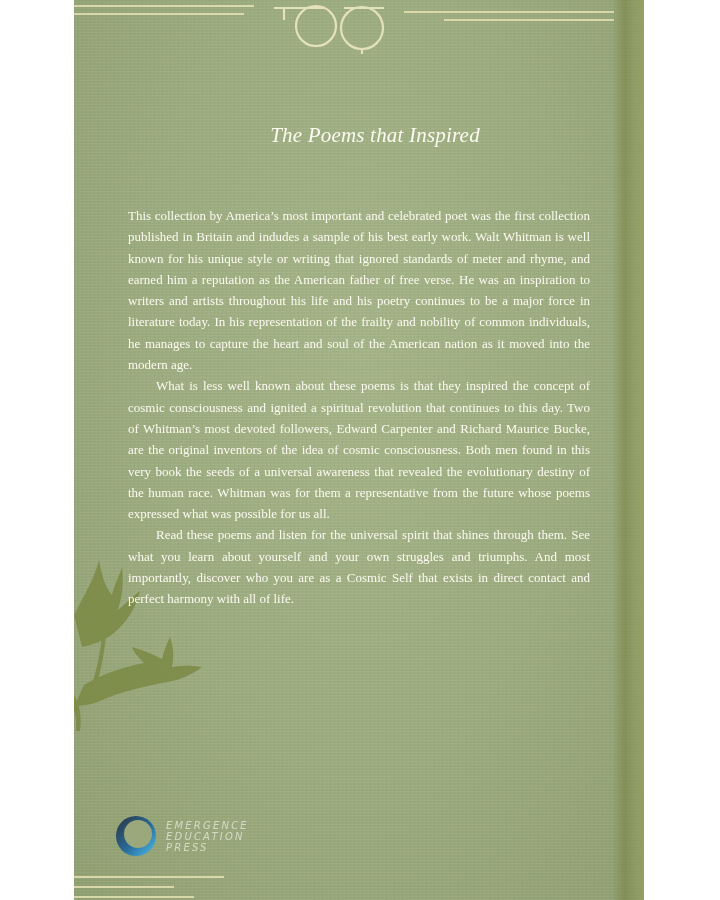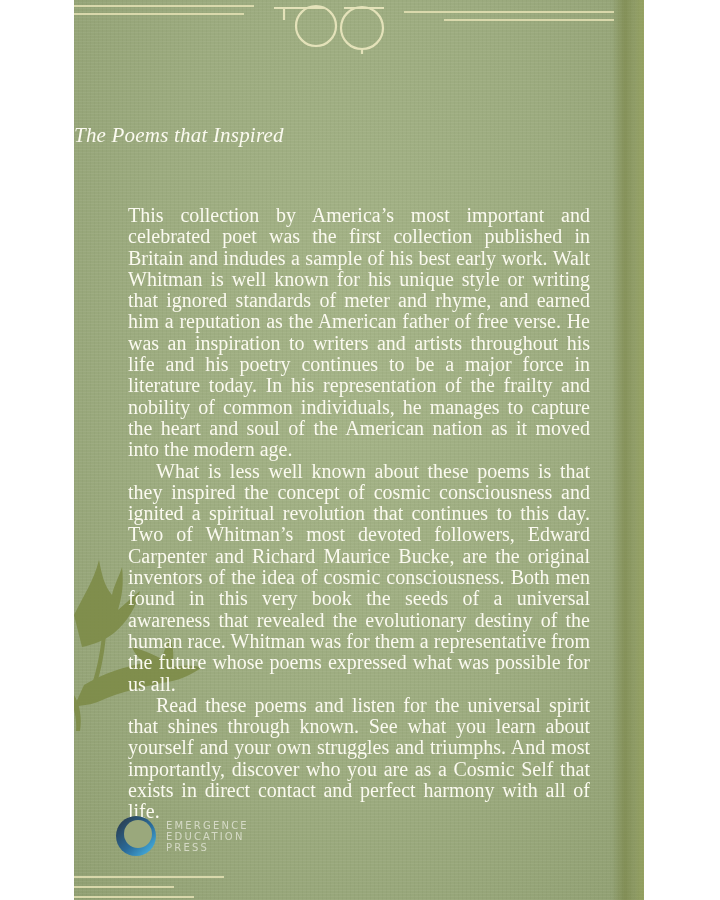--- a/index.html
+++ b/index.html
@@ -17,34 +17,34 @@
     }
     .spine-shade {
       position: absolute; right: 0; top: 0; width: 32px; height: 100%;
       background: linear-gradient(90deg, rgba(110,120,60,0) 0%, rgba(110,120,50,0.45) 40%, rgba(130,140,70,0.35) 70%, rgba(150,160,80,0.55) 100%);
     }
     .top-rules { position: absolute; left: 0; top: 3px; width: 100%; }
     .rule { position: absolute; height: 2px; background: #e4e0b4; opacity: 0.85; }
     .ornament { position: absolute; left: 190px; top: 0; }
     .leaf { position: absolute; left: 0; top: 555px; }
     .title {
-      position: absolute; left: 0; top: 122px; width: 570px; 
+      position: absolute; left: 16px; top: 122px; width: 570px; text-align: center;
       color: #fbfaf0; font-style: italic; font-size: 21px; line-height: 26px;
       font-family: "Liberation Serif", "DejaVu Serif", serif;
       letter-spacing: 0.2px;
     }
     .title span { display: block; }
     .body-text {
       position: absolute; left: 54px; top: 205px; width: 462px;
-      color: #fbfaf0; font-size: 20px; line-height: 21.3px; text-align: justify;
+      color: #fbfaf0; font-size: 13px; line-height: 21.3px; text-align: justify;
       font-family: "Liberation Serif", "DejaVu Serif", serif;
     }
     .body-text p { margin: 0; }
     .body-text p.indent { text-indent: 28px; }
-    .logo { position: absolute; left: 40px; top: 814px; display: flex; align-items: center; }
+    .logo { position: absolute; left: 40px; top: 814px; display: flex; align-items: center; font-style: italic; }
     .logo-text {
       margin-left: 8px; color: #dfe2d2; font-family: "DejaVu Sans", sans-serif;
       font-size: 10px; line-height: 11px; letter-spacing: 2.2px; opacity: 0.85;
     }
     .logo-text span { display: block; }
     .bottom-rules { position: absolute; left: 0; bottom: 0; width: 100%; height: 40px; }
   </style>
 </head>
 <body>
 
@@ -78,21 +78,21 @@
     </g>
   </svg>
 
   <div class="title">
     <span>The Poems that Inspired</span>
   </div>
 
   <div class="body-text">
     <p>This collection by America’s most important and celebrated poet was the first collection published in Britain and indudes a sample of his best early work. Walt Whitman is well known for his unique style or writing that ignored standards of meter and rhyme, and earned him a reputation as the American father of free verse. He was an inspiration to writers and artists throughout his life and his poetry continues to be a major force in literature today. In his representation of the frailty and nobility of common individuals, he manages to capture the heart and soul of the American nation as it moved into the modern age.</p>
     <p class="indent">What is less well known about these poems is that they inspired the concept of cosmic consciousness and ignited a spiritual revolution that continues to this day. Two of Whitman’s most devoted followers, Edward Carpenter and Richard Maurice Bucke, are the original inventors of the idea of cosmic consciousness. Both men found in this very book the seeds of a universal awareness that revealed the evolutionary destiny of the human race. Whitman was for them a representative from the future whose poems expressed what was possible for us all.</p>
-    <p class="indent">Read these poems and listen for the universal spirit that shines through known. See what you learn about yourself and your own struggles and triumphs. And most importantly, discover who you are as a Cosmic Self that exists in direct contact and perfect harmony with all of life.</p>
+    <p class="indent">Read these poems and listen for the universal spirit that shines through them. See what you learn about yourself and your own struggles and triumphs. And most importantly, discover who you are as a Cosmic Self that exists in direct contact and perfect harmony with all of life.</p>
   </div>
 
   <div class="logo">
     <svg width="44" height="44" viewBox="0 0 44 44">
       <defs>
         <linearGradient id="ringGrad" x1="0" y1="0" x2="1" y2="1">
           <stop offset="0%" stop-color="#2a3440"></stop>
           <stop offset="55%" stop-color="#2a6b9a"></stop>
           <stop offset="100%" stop-color="#4cc0ee"></stop>
         </linearGradient>

